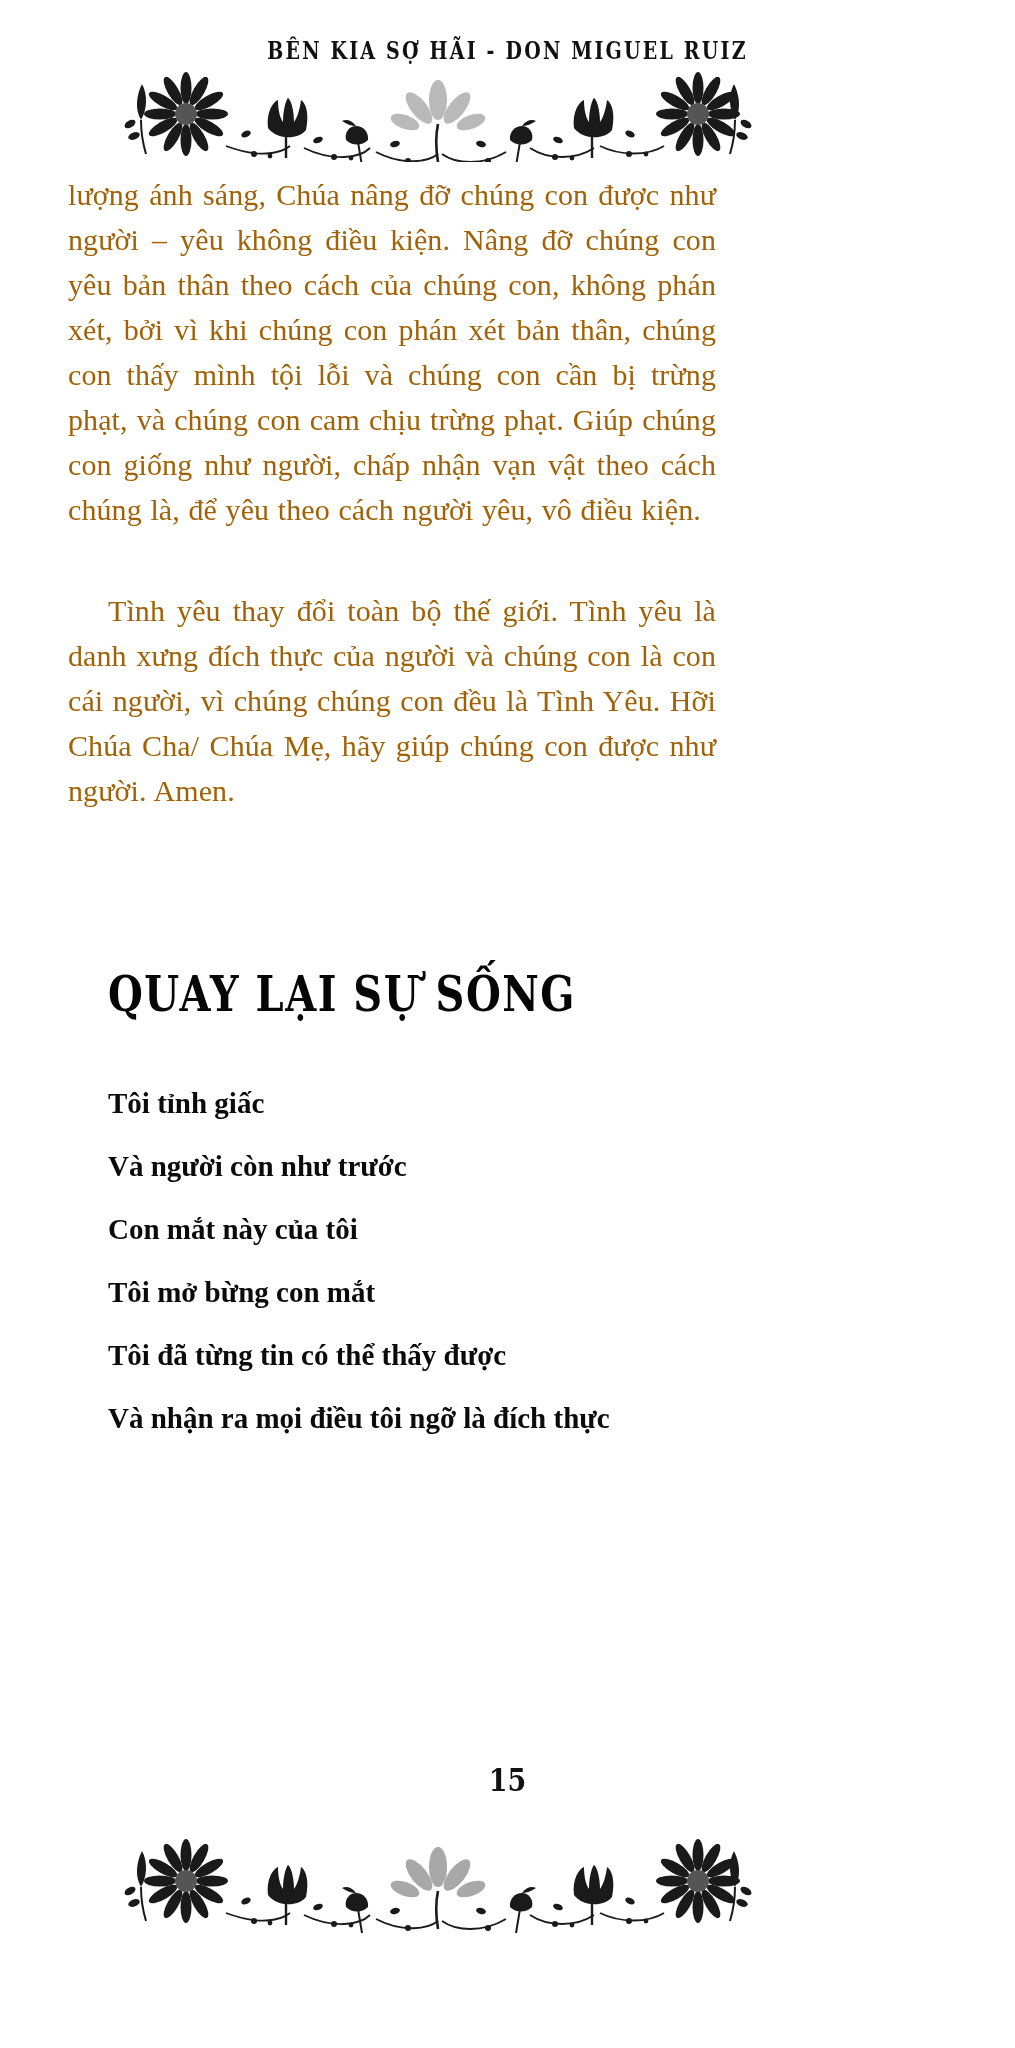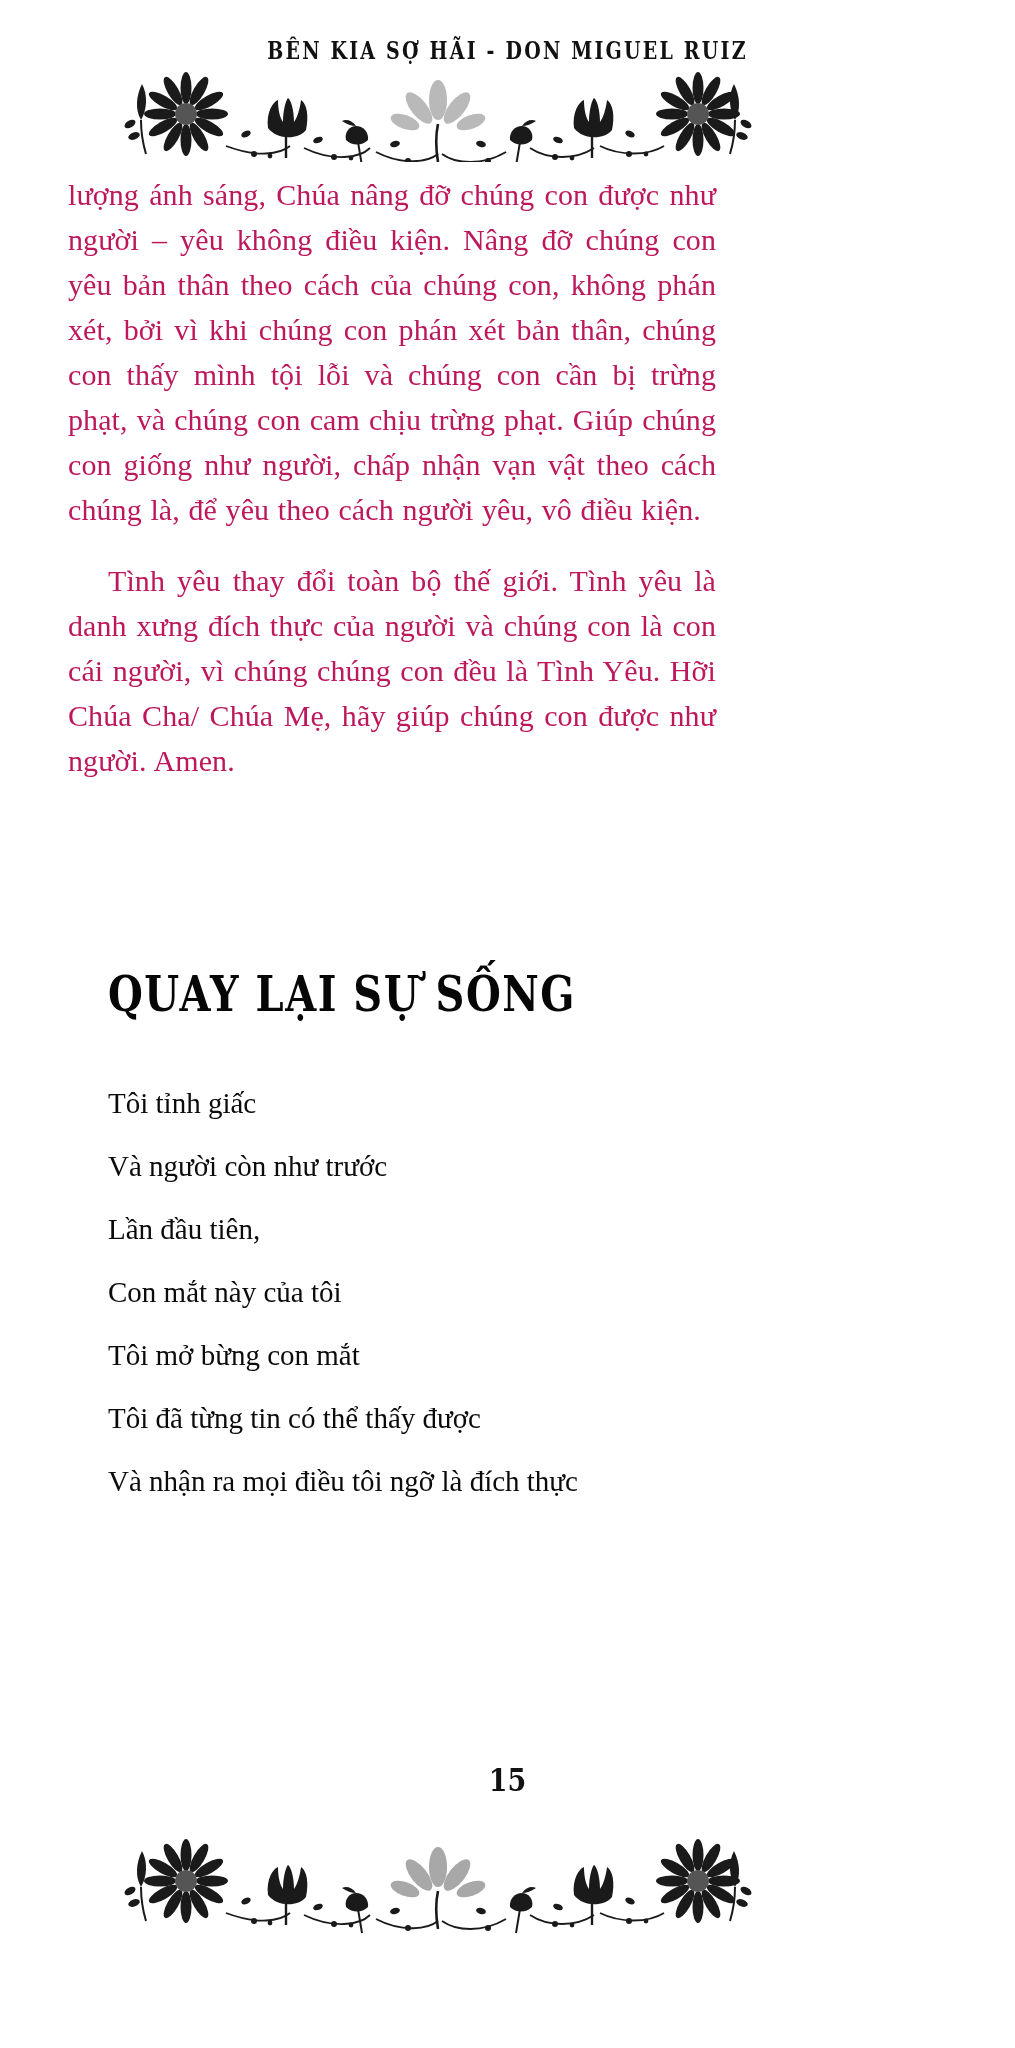--- a/index.html
+++ b/index.html
@@ -60,25 +60,25 @@
     top: 172px;
   }
   p.para {
     margin: 0 0 0 0;
     font-size: 30px;
     line-height: 45px;
     text-align: justify;
     text-align-last: left;
     letter-spacing: 0.1px;
     word-spacing: 1px;
-    color: #be185d;
+    color: #a16207;
   }
   p.para.indent {
     text-indent: 40px;
-    margin-top: 26px;
+    margin-top: 56px;
   }
 
   
   .section-heading {
     position: absolute;
     left: 108px;
     top: 965px;
     font-family: "DejaVu Serif", "Liberation Serif", serif;
     font-size: 40px;
     font-weight: 700;
@@ -88,20 +88,21 @@
     transform-origin: left top;
     white-space: nowrap;
   }
 
   
   .poem {
     position: absolute;
     left: 108px;
     top: 1088px;
     width: 720px;
+    font-weight: bold;
   }
   .poem-line {
     font-size: 29px;
     line-height: 30px;
     margin-bottom: 33px;
     color: #0b0b0b;
     white-space: nowrap;
   }
 
   
@@ -240,21 +241,20 @@
   <div class="body-block">
     <p class="para">lượng ánh sáng, Chúa nâng đỡ chúng con được như người – yêu không điều kiện. Nâng đỡ chúng con yêu bản thân theo cách của chúng con, không phán xét, bởi vì khi chúng con phán xét bản thân, chúng con thấy mình tội lỗi và chúng con cần bị trừng phạt, và chúng con cam chịu trừng phạt. Giúp chúng con giống như người, chấp nhận vạn vật theo cách chúng là, để yêu theo cách người yêu, vô điều kiện.</p>
     <p class="para indent">Tình yêu thay đổi toàn bộ thế giới. Tình yêu là danh xưng đích thực của người và chúng con là con cái người, vì chúng chúng con đều là Tình Yêu. Hỡi Chúa Cha/ Chúa Mẹ, hãy giúp chúng con được như người. Amen.</p>
   </div>
 
   <div class="section-heading">QUAY LẠI SỰ SỐNG</div>
 
   <div class="poem">
     <div class="poem-line">Tôi tỉnh giấc</div>
     <div class="poem-line">Và người còn như trước</div>
-    <div class="poem-line">Lần đầu tiên,</div>
     <div class="poem-line">Con mắt này của tôi</div>
     <div class="poem-line">Tôi mở bừng con mắt</div>
     <div class="poem-line">Tôi đã từng tin có thể thấy được</div>
     <div class="poem-line">Và nhận ra mọi điều tôi ngỡ là đích thực</div>
   </div>
 
   <div class="folio">15</div>
 
   <div class="ornament bottom">
     <svg viewBox="0 0 660 100" xmlns="http://www.w3.org/2000/svg">

